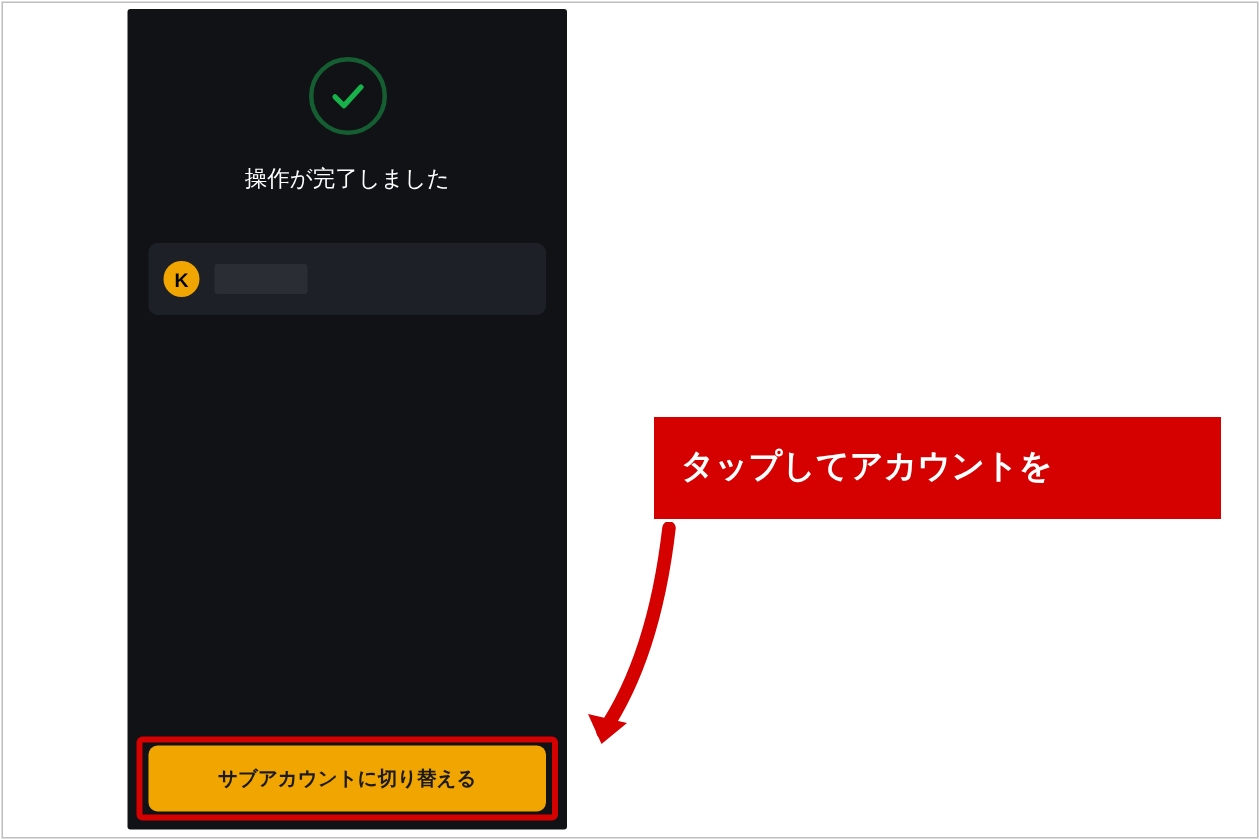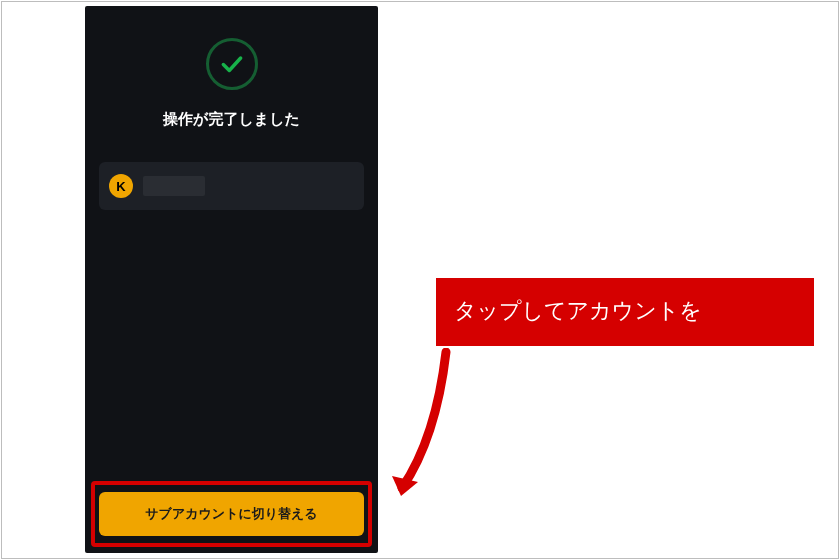--- a/index.html
+++ b/index.html
@@ -44,21 +44,21 @@
     width: 26px;
     height: 26px;
   }
   .title {
     position: absolute;
     left: 0; right: 0;
     top: 104px;
     text-align: center;
     color: #ffffff;
     font-size: 15px;
-    font-weight: 700;
+    font-weight: 400;
   }
   .account-row {
     position: absolute;
     left: 14px;
     right: 14px;
     top: 156px;
     height: 48px;
     background: #1d2026;
     border-radius: 6px;
     display: flex;
@@ -82,21 +82,21 @@
     width: 62px;
     height: 20px;
     background: #2a2d33;
     border-radius: 2px;
   }
   .cta-highlight {
     position: absolute;
     left: 6px;
     right: 6px;
     bottom: 6px;
-    height: 66px;
+    height: 56px;
     border: 4px solid #d50000;
     border-radius: 4px;
     display: flex;
     align-items: center;
     justify-content: center;
     padding: 4px;
   }
   .cta {
     width: 100%;
     height: 44px;
@@ -112,21 +112,21 @@
     position: absolute;
     left: 436px;
     top: 278px;
     width: 378px;
     background: #d50000;
     padding: 16px 18px 18px 18px;
   }
   .callout p {
     color: #ffffff;
     font-size: 22px;
-    font-weight: 400;
+    font-weight: 700;
     line-height: 1.55;
   }
   .arrow {
     position: absolute;
     left: 384px;
     top: 348px;
     width: 70px;
     height: 160px;
     pointer-events: none;
   }

